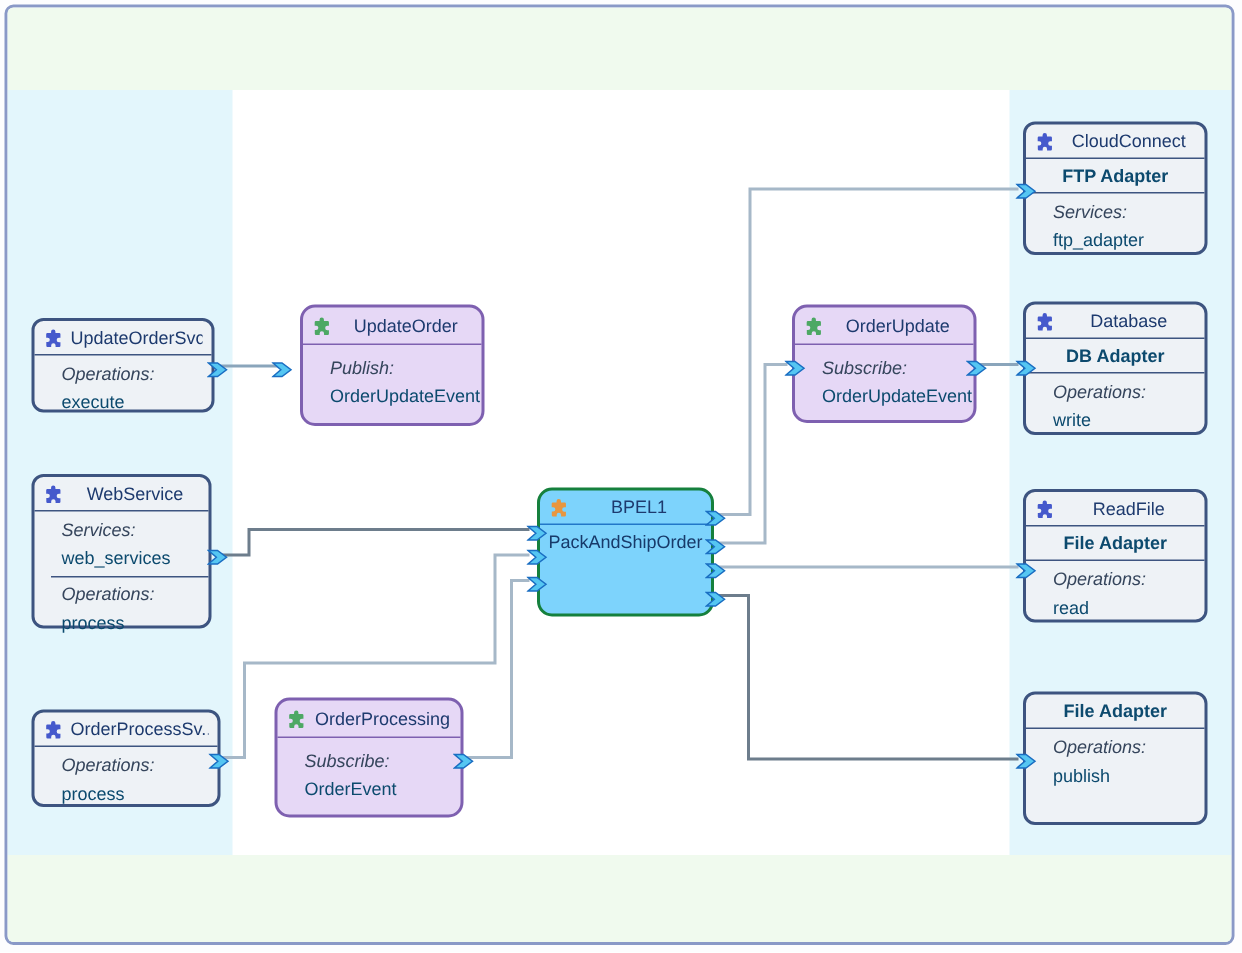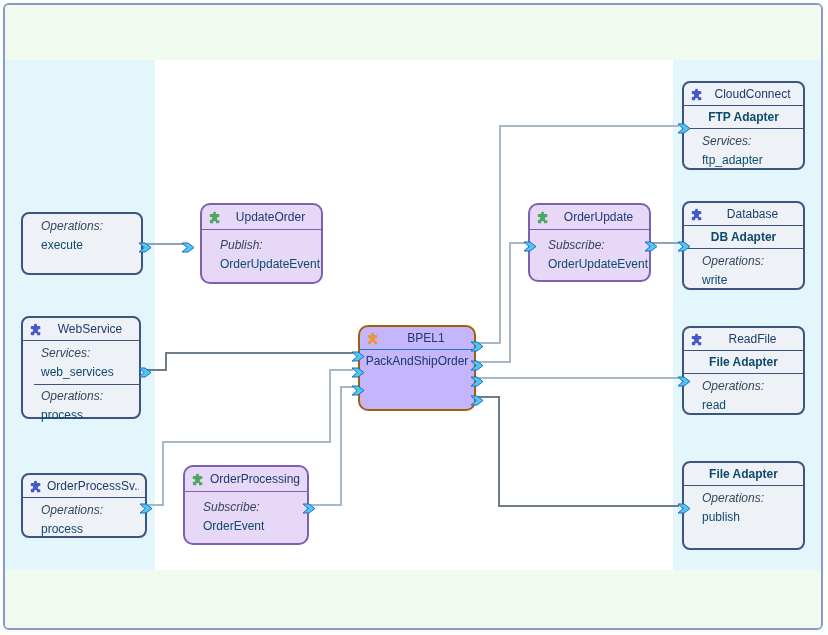--- a/index.html
+++ b/index.html
@@ -10,21 +10,21 @@
   .lane-left{position:absolute;left:0;top:55px;width:150px;height:510px;background:#e3f6fc;}
   .lane-right{position:absolute;left:668px;top:55px;width:148px;height:510px;background:#e3f6fc;}
   .wires{position:absolute;left:0;top:0;pointer-events:none;}
   .wires polyline{fill:none;stroke-width:2;}
   .wl{stroke:#a6b8c8;}
   .wm{stroke:#8aa5bb;}
   .wd{stroke:#6d7d8c;}
   .node{position:absolute;box-sizing:border-box;font-size:12px;color:#24344f;}
   .svc{background:#eef2f6;border:2px solid #3d5480;border-radius:8px;}
   .evt{background:#e6d8f6;border:2px solid #7e60b0;border-radius:10px;}
-  .proc{background:#c4b5fd;border:2px solid #a16207;border-radius:10px;}
+  .proc{background:#7dd3fc;border:2px solid #15803d;border-radius:10px;}
   .node-title{height:22px;display:flex;align-items:center;gap:5px;padding:0 6px;border-bottom:1.5px solid #3d5480;color:#1d3a6e;}
   .evt .node-title{border-bottom-color:#7e60b0;height:24px;}
   .proc .node-title{border-bottom-color:#2277c8;}
   .node-title .t{flex:1;text-align:center;white-space:nowrap;overflow:hidden;}
   .picon{width:13px;height:13px;display:inline-flex;flex:0 0 13px;}
   .picon.blue path{fill:#4559cc;}
   .picon.green path{fill:#4da864;}
   .picon.orange path{fill:#e8963f;}
   .adapter-row{height:22px;line-height:22px;text-align:center;border-bottom:1.5px solid #3d5480;color:#0c4a6e;font-weight:bold;}
   .body{padding:3px 7px 0 18px;line-height:19px;}
@@ -53,20 +53,28 @@
    <polyline class="wl" points="146,505 163,505 163,442 330,442 330,370 353,370"></polyline>
    <polyline class="wl" points="309,505 341,505 341,387 353,387"></polyline>
    <polyline class="wl" points="476,343 500,343 500,126 679,126"></polyline>
    <polyline class="wl" points="476,362 510,362 510,243 525,243"></polyline>
    <polyline class="wm" points="651,243 679,243"></polyline>
    <polyline class="wl" points="476,378 679,378"></polyline>
    <polyline class="wd" points="476,397 499,397 499,506 679,506"></polyline>
  </svg>
 
  <div class="node svc" style="left:21px;top:212px;width:122px;height:63px">
+   <div class="node-title">
+     <span class="picon blue">
+          <svg viewBox="0 0 16 16" width="13" height="13">
+            <path d="M6.2 2.6a1.8 1.8 0 0 1 3.6 0v1.1h3.1a1 1 0 0 1 1 1v2.8h-1.2a1.9 1.9 0 0 0 0 3.8h1.2v2.8a1 1 0 0 1-1 1h-3v-1.1a1.8 1.8 0 0 0-3.6 0v1.1h-3a1 1 0 0 1-1-1v-3h1.1a1.8 1.8 0 0 0 0-3.6H2.2V4.7a1 1 0 0 1 1-1h3z"></path>
+          </svg>
+        </span>
+     <span class="t">UpdateOrderSvc</span>
+   </div>
    <div class="body">
      <div class="lbl">Operations:</div>
      <div class="val">execute</div>
    </div>
  </div>
 
  <div class="node evt" style="left:200px;top:203px;width:123px;height:81px">
    <div class="node-title">
      <span class="picon green">
           <svg viewBox="0 0 16 16" width="13" height="13">

